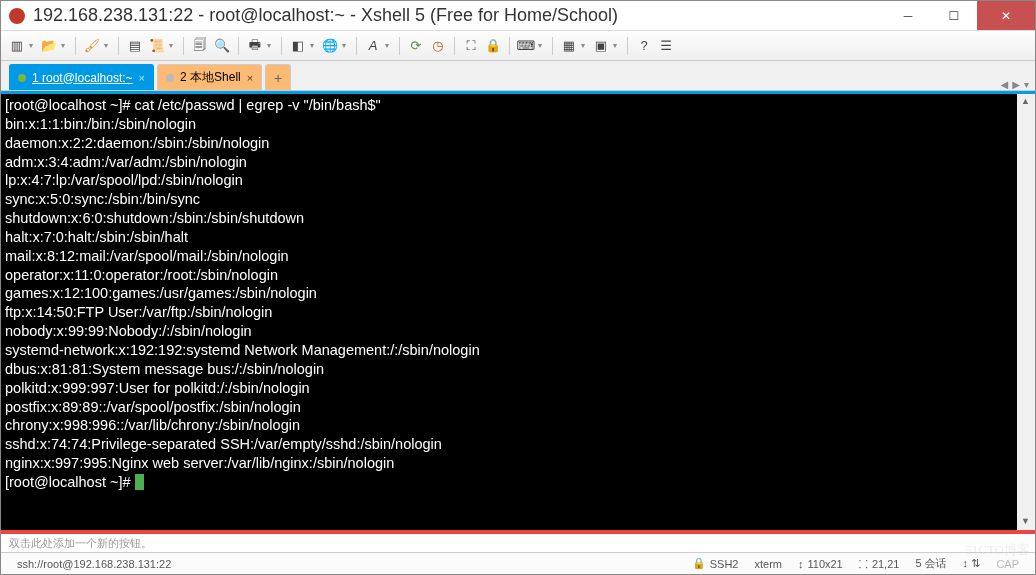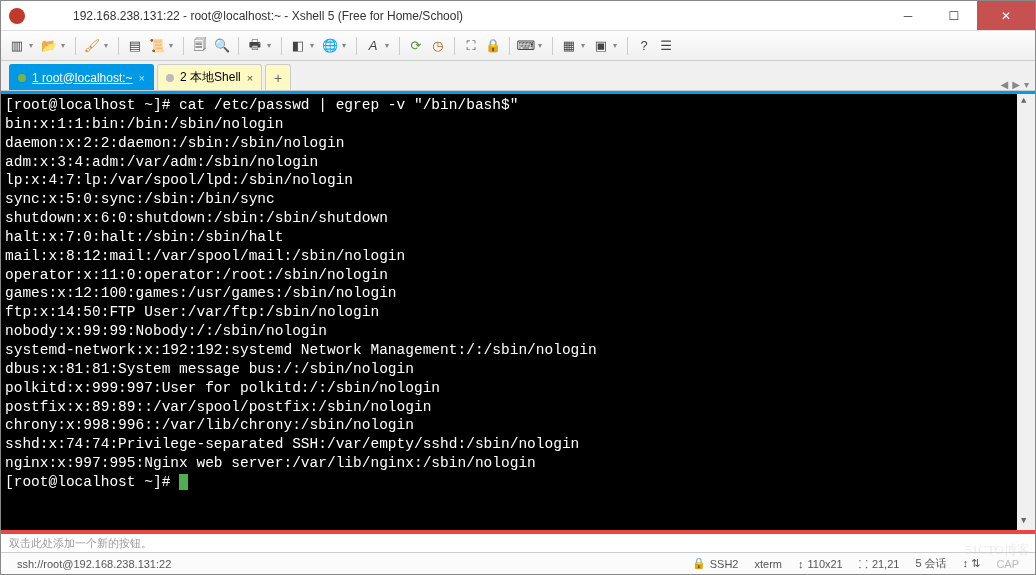--- a/index.html
+++ b/index.html
@@ -9,51 +9,51 @@
   background: #fff; overflow: hidden;
   display: flex; flex-direction: column;
   border: 1px solid #888;
 }
 .titlebar {
   height: 30px; background: #fff;
   display: flex; align-items: center;
   border-bottom: 1px solid #ddd;
 }
 .title-icon { width: 16px; height: 16px; margin: 0 8px; background: #c0392b; border-radius: 50%; }
-.title-text { flex: 1; font-size: 12px; color: #333; margin-left: 40px; }
+.title-text { flex: 1; font-size: 18px; color: #333; }
 .win-btns { display: flex; height: 100%; }
 .win-btn { width: 46px; display:flex; align-items:center; justify-content:center; font-size:12px; color:#444; }
 .win-close { background:#c75050; color:#fff; width:58px; }
 .toolbar {
   height: 30px; background: linear-gradient(#fdfdfd,#efefef);
   border-bottom: 1px solid #ccc;
   display:flex; align-items:center; padding:0 6px; gap:2px;
 }
 .tbtn { width:20px; height:20px; display:flex; align-items:center; justify-content:center; font-size:13px; color:#444; border-radius:2px; }
 .tsep { width:1px; height:18px; background:#ccc; margin:0 4px; }
 .tdrop { width:8px; color:#888; font-size:8px; }
 .tabbar {
   height: 30px; background: #f0f0f0; border-bottom: 1px solid #ccc;
   display:flex; align-items:flex-end; padding:0 8px; position:relative;
 }
 .tab {
   height: 26px; padding: 0 8px; display:flex; align-items:center; gap:6px;
   border: 1px solid #ccc; border-bottom: none;
-  background:#fef9c3; border-radius:3px 3px 0 0; margin-right:3px; font-size:12px;
+  background:#fdba74; border-radius:3px 3px 0 0; margin-right:3px; font-size:12px;
 }
 .tab.active { background:#0099e5; color:#fff; border-color:#0099e5; }
 .tab.active .tab-label { text-decoration: underline; }
 .tab .dot { width:8px; height:8px; border-radius:50%; background:#7cb342; }
 .tab .dot.off { background:#bbb; }
 .tab .tab-close { font-size:11px; opacity:.7; }
 .tab.add { width:26px; justify-content:center; font-size:14px; color:#666; }
 .tab-nav { position:absolute; right:6px; display:flex; gap:4px; font-size:10px; color:#888; }
 .terminal {
   flex:1; background:#000; color:#fff;
-  font-family:Liberation Mono, monospace; font-size:14.5px; line-height:1.3;
+  font-family:Liberation Sans, sans-serif; font-size:14.5px; line-height:1.3;
   overflow:hidden; padding:2px 6px 2px 4px; position:relative;
   border-top:3px solid #009ee5;
 }
 .terminal .scrollbar { position:absolute; right:0; top:0; bottom:0; width:18px; background:#f0f0f0; }
 .terminal .scrollbar::before { content:'▲'; position:absolute; top:2px; left:4px; font-size:9px; color:#666; }
 .terminal .scrollbar::after { content:'▼'; position:absolute; bottom:2px; left:4px; font-size:9px; color:#666; }
 .cursor { display:inline-block; width:9px; height:16px; background:#4caf50; vertical-align:text-bottom; }
 .quickbar { height:22px; border-top:4px solid #ef4444; font-size:11px; color:#999; padding:0 8px; display:flex; align-items:center; }
 .statusbar {
   height:22px; border-top:1px solid #ccc; background:#fbfbfb;

